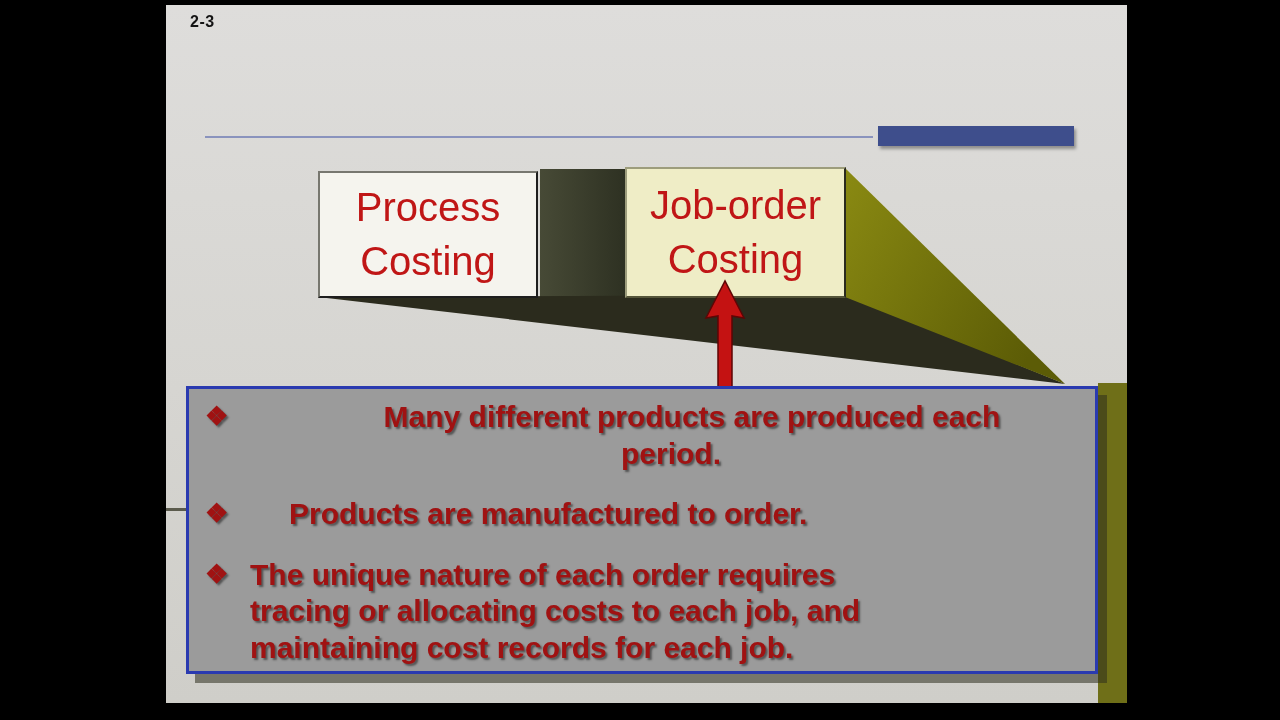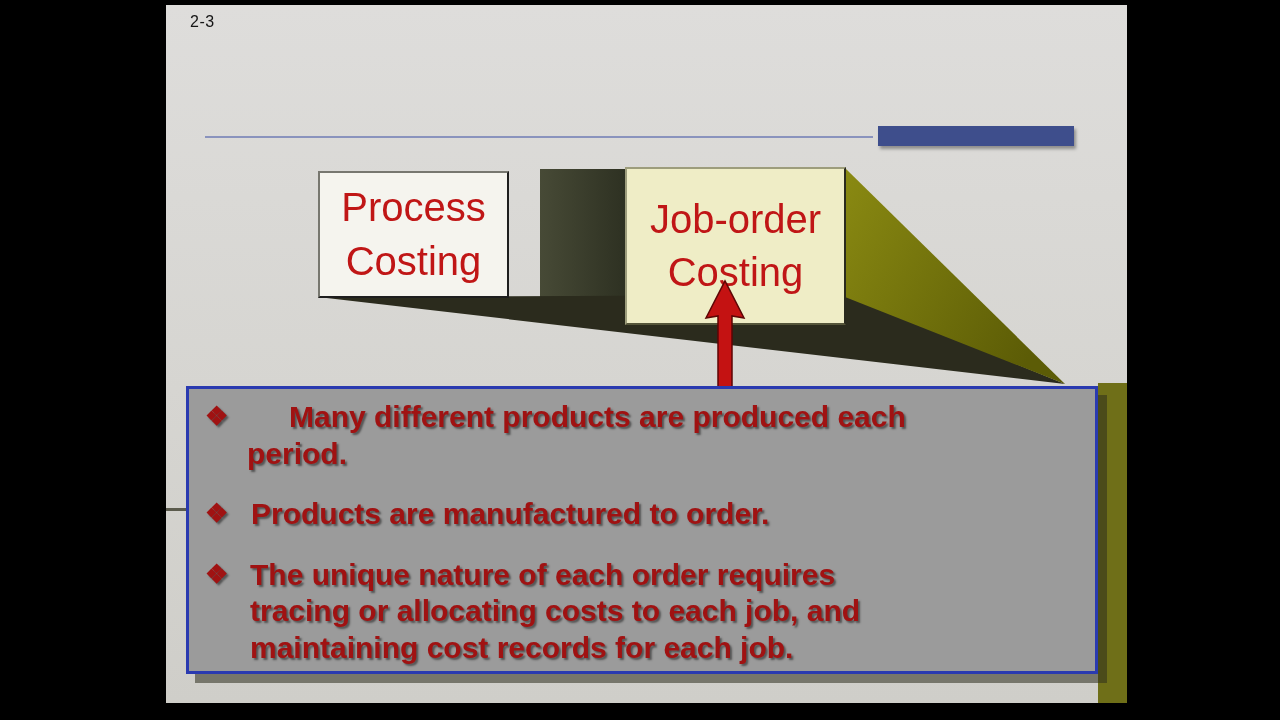--- a/index.html
+++ b/index.html
@@ -13,21 +13,21 @@
   }
   .slide {
     position: absolute;
     left: 166px; top: 5px;
     width: 961px; height: 698px;
     background: linear-gradient(180deg, #dedddb 0%, #d6d5d1 55%, #cfcec9 100%);
     overflow: hidden;
   }
   .slide-number {
     position: absolute; left: 24px; top: 8px;
-    font-size: 16px; font-weight: normal; color: #141414;
+    font-size: 16px; font-weight: bold; color: #141414;
     letter-spacing: 0.5px;
   }
   .slide-title {
     position: absolute; left: 60px; top: 38px; width: 780px;
     text-align: center;
     font-size: 41px; color: #b21b1b;
     text-shadow: 1px 1px 1px rgba(120,120,120,0.35);
   }
   .title-underline {
     position: absolute; left: 39px; top: 131px;
@@ -47,27 +47,27 @@
   .arrow-svg { z-index: 3; }
   .costing-box {
     position: absolute; z-index: 2;
     display: flex; align-items: center; justify-content: center;
     text-align: center;
     font-size: 40px; line-height: 1.33;
     color: #c01616;
     white-space: pre-line;
   }
   .process-box {
-    left: 152px; top: 166px; width: 191px; height: 127px;
+    left: 152px; top: 166px; width: 220px; height: 127px;
     background: #f5f4ee;
     border: 2px solid #77776f;
     border-right-color: #1e1e1e; border-bottom-color: #1e1e1e;
   }
   .job-box {
-    left: 459px; top: 162px; width: 221px; height: 158px;
+    left: 459px; top: 162px; width: 221px; height: 131px;
     background: #efedc6;
     border: 2px solid #9d9d7c;
     border-right-color: #2a2a1e; border-bottom-color: #55553a;
   }
   .olive-bar {
     position: absolute; left: 932px; top: 378px;
     width: 29px; height: 320px;
     background: #6f6f18;
     z-index: 3;
   }
@@ -95,22 +95,22 @@
     color: #a01212;
     line-height: 1.22;
     margin-bottom: 24px;
     text-shadow: 2px 2px 2px rgba(25,25,25,0.55);
   }
   .bullet .marker {
     position: absolute; left: 16px; top: 2px;
     font-size: 26px;
   }
   .bullet .text { display: block; white-space: pre-line; }
-  .b1 .text { padding-left: 58px; text-indent: 42px; }
-  .b2 .text { padding-left: 62px; }
+  .b1 .text { padding-left: 58px; text-indent: 42px; text-align: center; }
+  .b2 .text { padding-left: 100px; }
   .b3 .text { padding-left: 61px; }
 </style>
 </head>
 <body>
 
 <div class="slide">
 
   <div class="slide-number">2-3</div>
 
 

